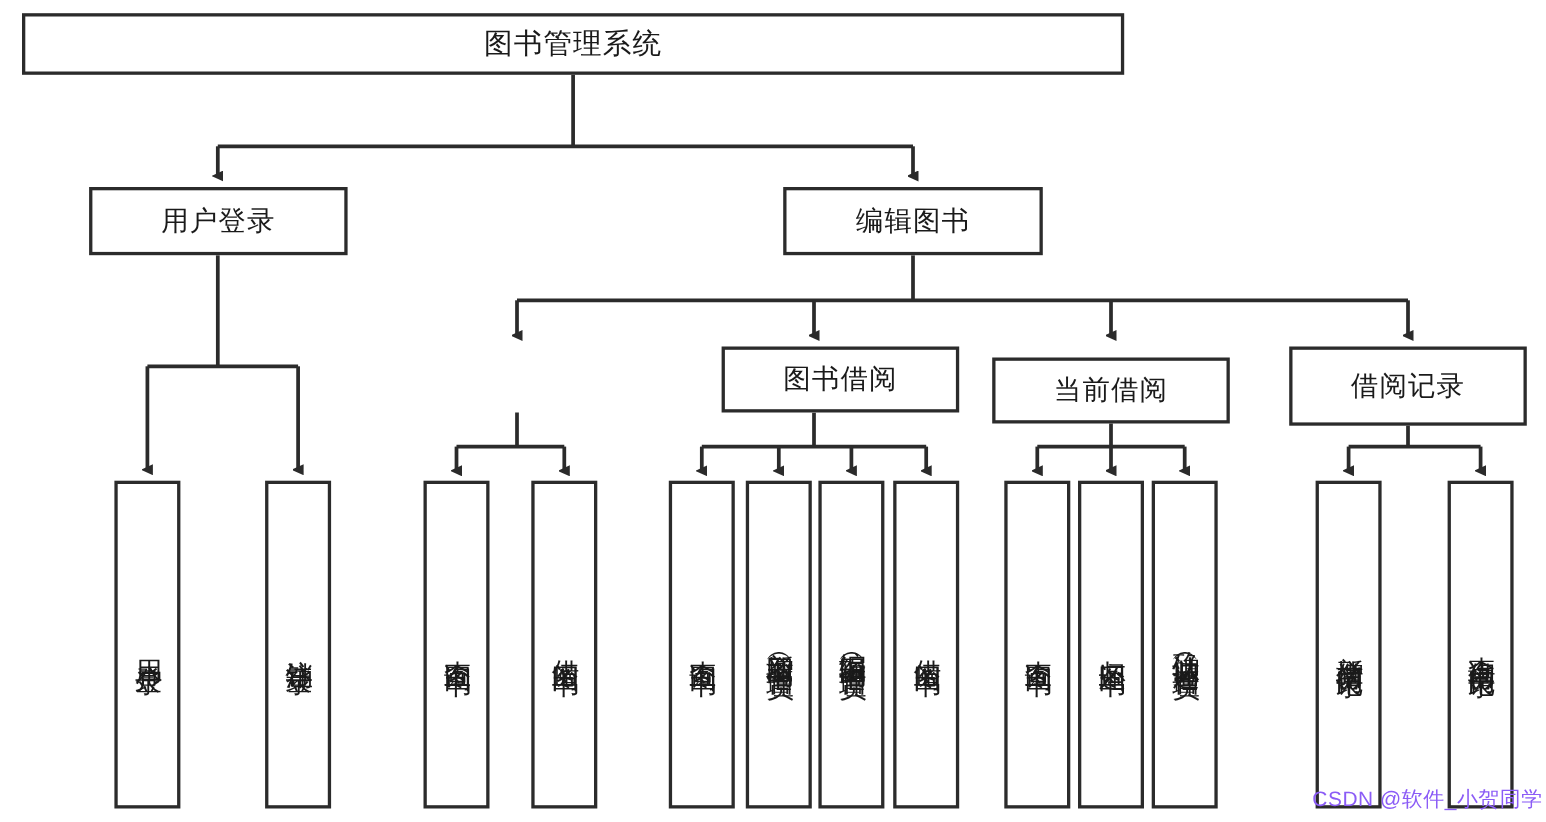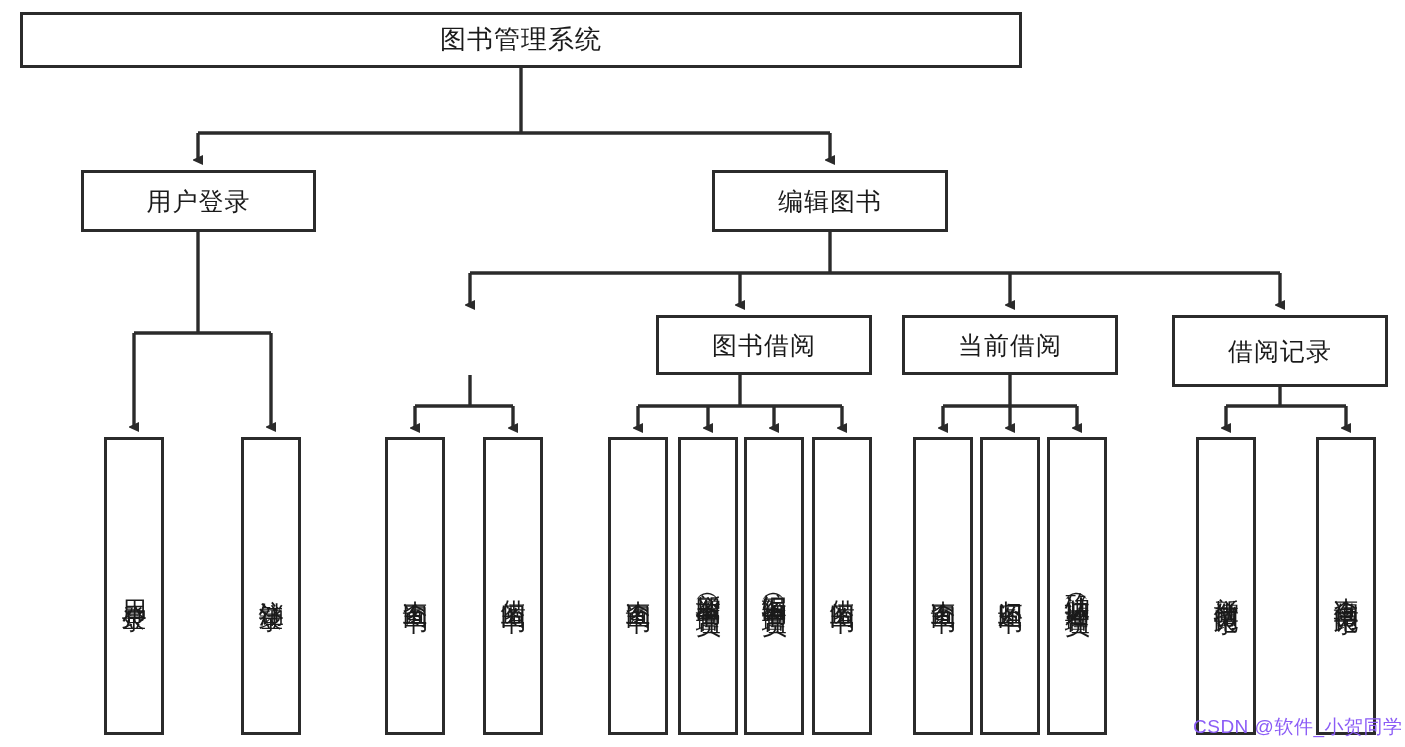--- a/index.html
+++ b/index.html
@@ -135,21 +135,21 @@
 
   <div class="node horiz" style="left:712px; top:170px; width:236px; height:62px;">
     <span>编辑图书</span>
   </div>
 
 
   <div class="node horiz" style="left:632px; top:315px; width:216px; height:60px;margin-left:24px;">
     <span>图书借阅</span>
   </div>
 
-  <div class="node horiz" style="left:902px; top:315px; width:216px; height:60px;">
+  <div class="node horiz" style="left:902px; top:325px; width:216px; height:60px;">
     <span>当前借阅</span>
   </div>
 
   <div class="node horiz" style="left:1172px; top:315px; width:216px; height:72px;">
     <span>借阅记录</span>
   </div>
 
   <div class="node vert" style="left:104px; top:437px; width:60px; height:298px;">
     <span class="vtext">用户登录</span>
   </div>

